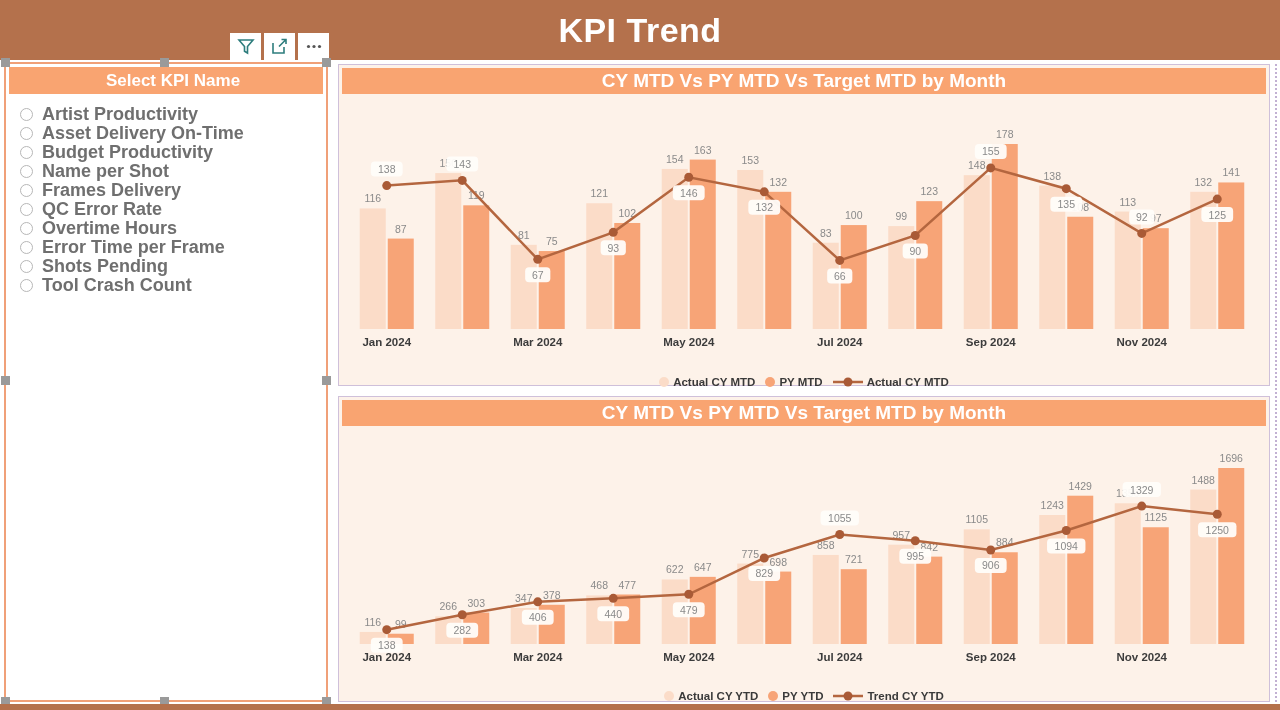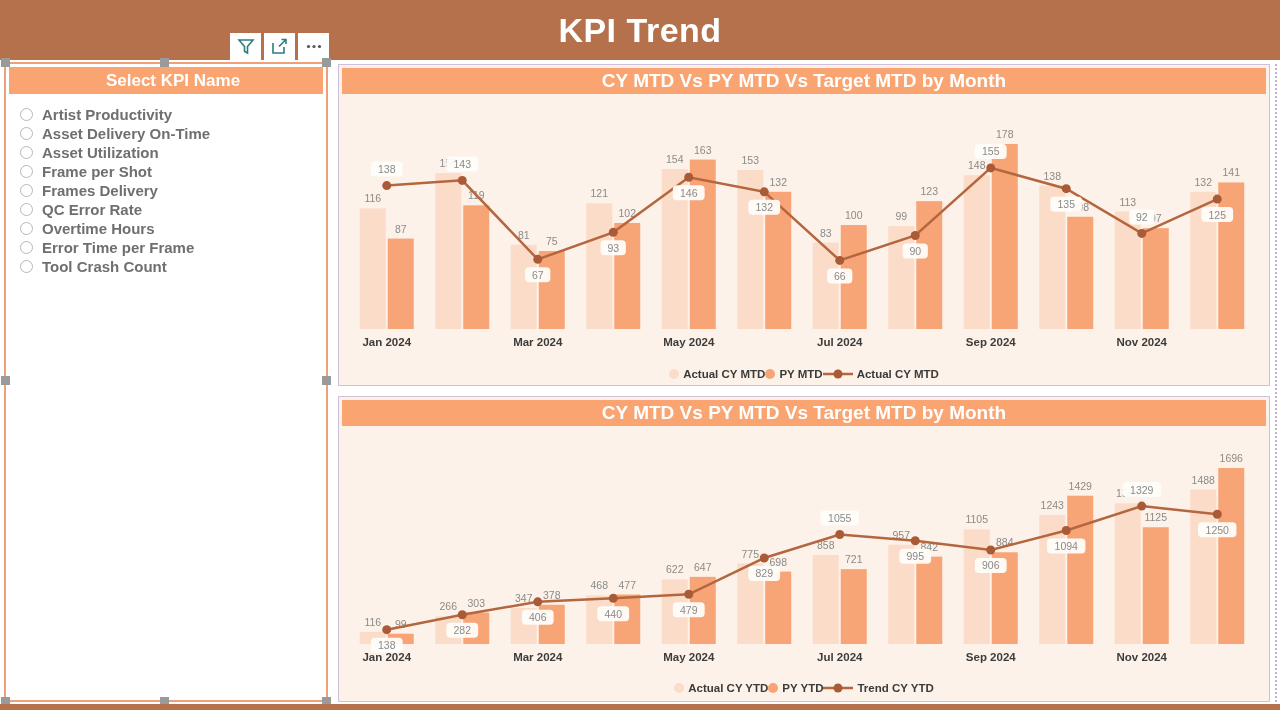--- a/index.html
+++ b/index.html
@@ -21,29 +21,29 @@
   .sidebar-title { color:#fff; font-size:17px; font-weight:bold; }
   .kpi-list { padding:8px 6px 0 14px; }
   .kpi-item { display:flex; align-items:center; height:19px; cursor:pointer; }
   .kpi-item .radio { width:13px; height:13px; border:1.5px solid #b7b7b7;
                      border-radius:50%; margin-right:9px; flex:0 0 13px;
                      display:flex; align-items:center; justify-content:center;
                      background:#fff; }
   .kpi-item.sel .radio { border-color:#2f2f2f; }
   .kpi-item.sel .radio::after { content:""; width:7px; height:7px; border-radius:50%;
                                 background:#111; }
-  .kpi-item .lbl { font-size:15px; font-weight:bold; color:#6f6f6f; }
+  .kpi-item .lbl { font-size:18px; font-weight:bold; color:#6f6f6f; }
 
   .handle { position:absolute; background:#9a9a9a; width:9px; height:9px; }
 
   .chart-panel { position:absolute; left:338px; width:932px; border:1px solid #cfc0da; }
   .chart-panel .chart-title-bar { margin:3px 3px 0 3px; height:26px; display:flex;
                                   align-items:center; justify-content:center; }
   .chart-title { color:#fff; font-size:19px; font-weight:bold;text-align:center; }
-  .legend-row { display:flex; align-items:flex-start; justify-content:center; gap:0;
+  .legend-row { display:flex; align-items:flex-end; justify-content:center; gap:10px;
                 height:20px; }
   .legend-item { display:flex; align-items:center; gap:4px; cursor:pointer; }
   .legend-item .sw { width:10px; height:10px; border-radius:50%; display:inline-block; }
   .legend-item .lt { font-size:11.5px; font-weight:bold; color:#3a3a3a; }
 
   .dotted-edge { position:absolute; left:1275px; top:64px; height:638px;
                  border-left:2px dotted #c2b1d3; }
   .bottom-strip { position:absolute; left:0; top:704px; width:1280px; height:6px; }
 
   svg text { font-family:"Liberation Sans", sans-serif; }
@@ -84,41 +84,45 @@
       <div class="kpi-item">
         <span class="radio"></span>
         <span class="lbl">Artist Productivity</span>
       </div>
       <div class="kpi-item">
         <span class="radio"></span>
         <span class="lbl">Asset Delivery On-Time</span>
       </div>
       <div class="kpi-item">
         <span class="radio"></span>
-        <span class="lbl">Asset Utilization</span>
-      </div>
-      <div class="kpi-item">
-        <span class="radio"></span>
-        <span class="lbl">Frame per Shot</span>
+        <span class="lbl">Budget Productivity</span>
+      </div>
+      <div class="kpi-item">
+        <span class="radio"></span>
+        <span class="lbl">Name per Shot</span>
       </div>
       <div class="kpi-item">
         <span class="radio"></span>
         <span class="lbl">Frames Delivery</span>
       </div>
       <div class="kpi-item">
         <span class="radio"></span>
         <span class="lbl">QC Error Rate</span>
       </div>
       <div class="kpi-item">
         <span class="radio"></span>
         <span class="lbl">Overtime Hours</span>
       </div>
       <div class="kpi-item">
         <span class="radio"></span>
         <span class="lbl">Error Time per Frame</span>
+      </div>
+      <div class="kpi-item">
+        <span class="radio"></span>
+        <span class="lbl">Shots Pending</span>
       </div>
       <div class="kpi-item">
         <span class="radio"></span>
         <span class="lbl">Tool Crash Count</span>
       </div>
     </div>
 
   <div class="handle" style="left:-5px;top:-6px"></div>
   <div class="handle" style="left:154px;top:-6px"></div>
   <div class="handle" style="right:-5px;top:-6px"></div>

